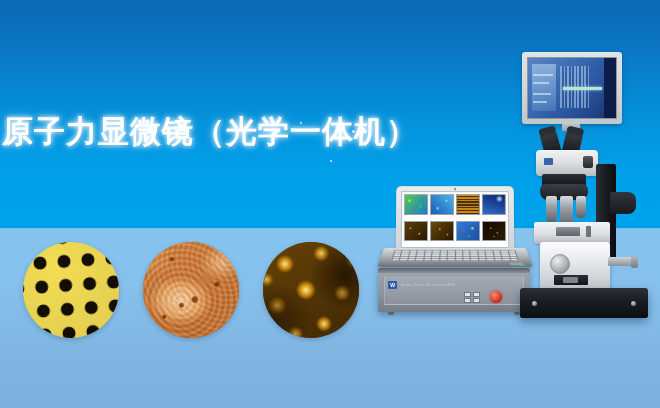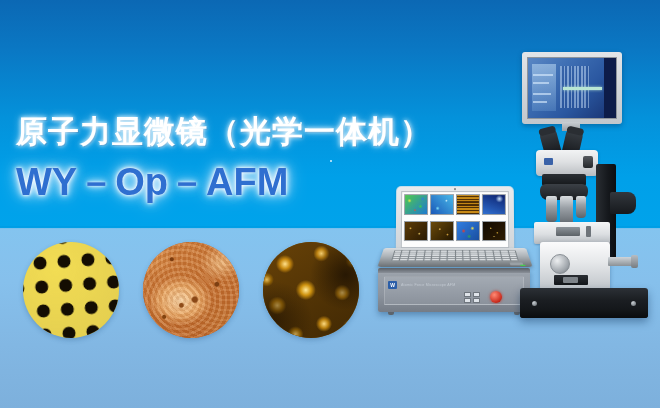--- a/index.html
+++ b/index.html
@@ -17,21 +17,21 @@
   .bg-bottom{
     position:absolute;left:0;top:228px;width:660px;height:180px;
     background:linear-gradient(180deg,#84c4ef 0%,#86c0ec 30%,#82b7e3 65%,#7db0dc 100%);
   }
   .bg-seam{
     position:absolute;left:0;top:226px;width:660px;height:3px;
     background:linear-gradient(180deg,rgba(0,150,220,.55),rgba(150,205,240,.0));
   }
 
   
-  .title-block{position:absolute;left:16px;top:112px;width:420px;}
+  .title-block{position:absolute;left:2px;top:112px;width:420px;}
   .title-cn{
     font-size:31px;line-height:40px;font-weight:700;color:#ffffff;
     letter-spacing:1px;white-space:nowrap;
     text-shadow:
       0 0 4px rgba(255,255,255,.95),
       0 0 9px rgba(190,230,255,.85),
       1px 1px 0 rgba(0,95,165,.55);
   }
   .title-en{
     margin-top:8px;
@@ -287,21 +287,20 @@
   <div class="bg-top"></div>
   <div class="bg-bottom"></div>
   <div class="bg-seam"></div>
 
   <div class="spark" style="left:352px;top:130px;width:3px;height:3px;"></div>
   <div class="spark" style="left:330px;top:160px;width:2px;height:2px;"></div>
   <div class="spark" style="left:300px;top:122px;width:2px;height:2px;"></div>
 
   <div class="title-block">
     <div class="title-cn">原子力显微镜（光学一体机）</div>
-    <div class="title-en">WY－Op－AFM</div>
   </div>
 
   <div class="circle" id="circle-dots">
     <div class="dotgrid"></div>
     <div class="shade"></div>
   </div>
 
   <div class="circle" id="circle-terrace">
     <div class="l1"></div>
     <div class="rings"></div>

